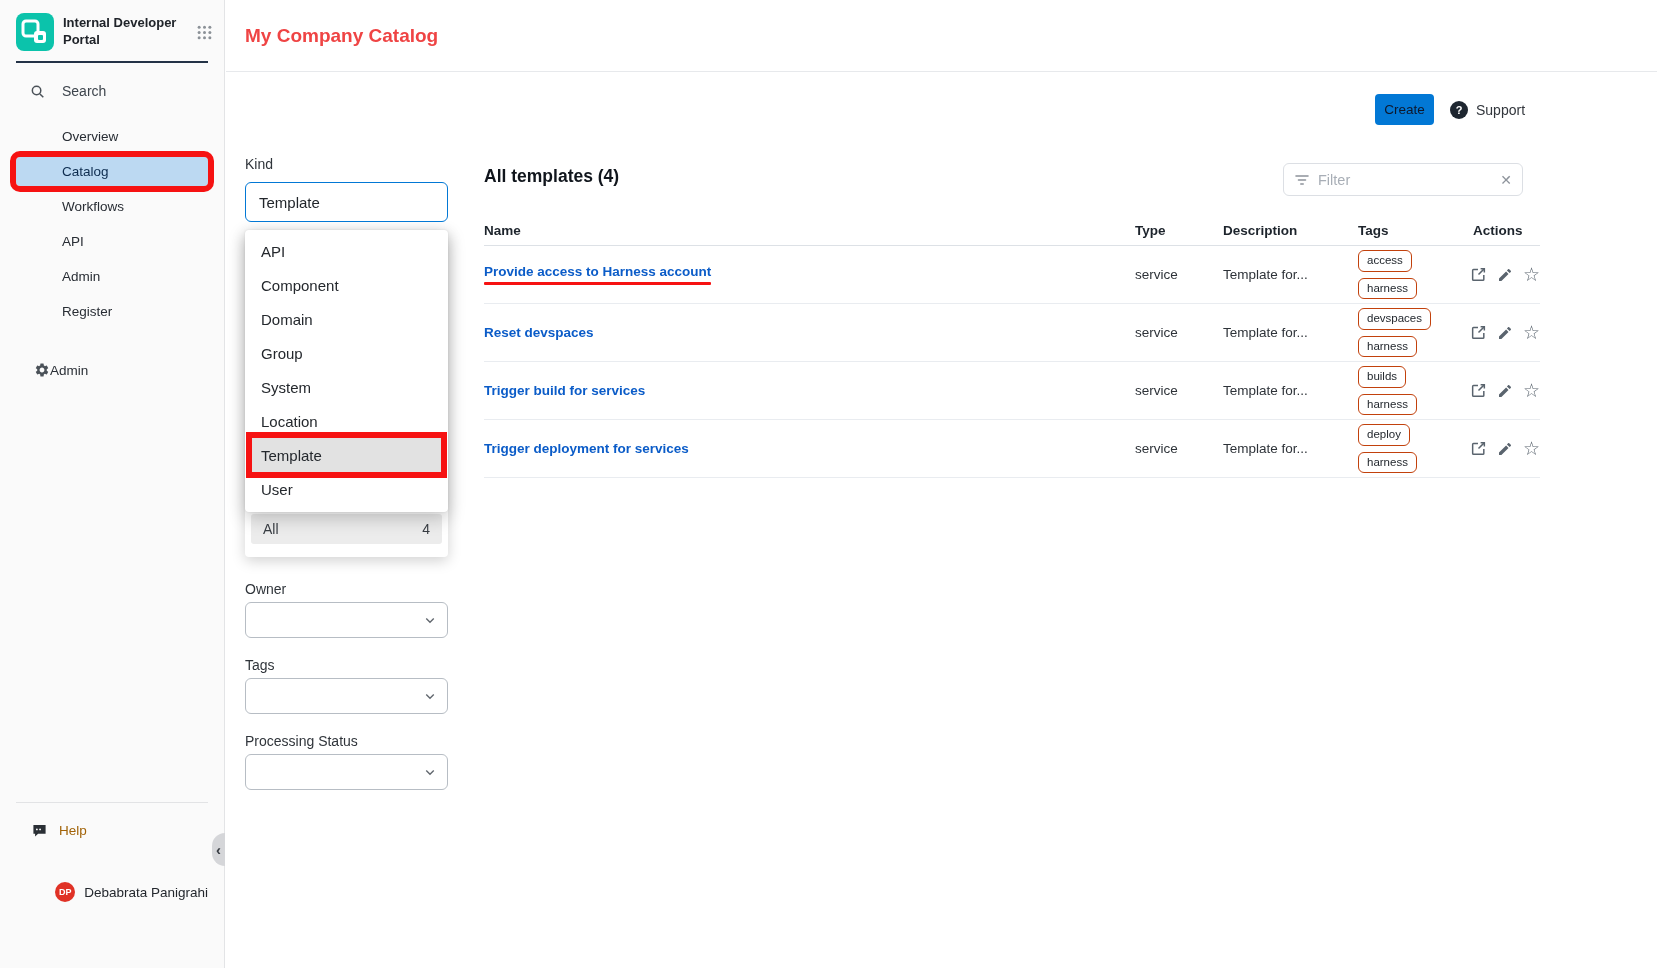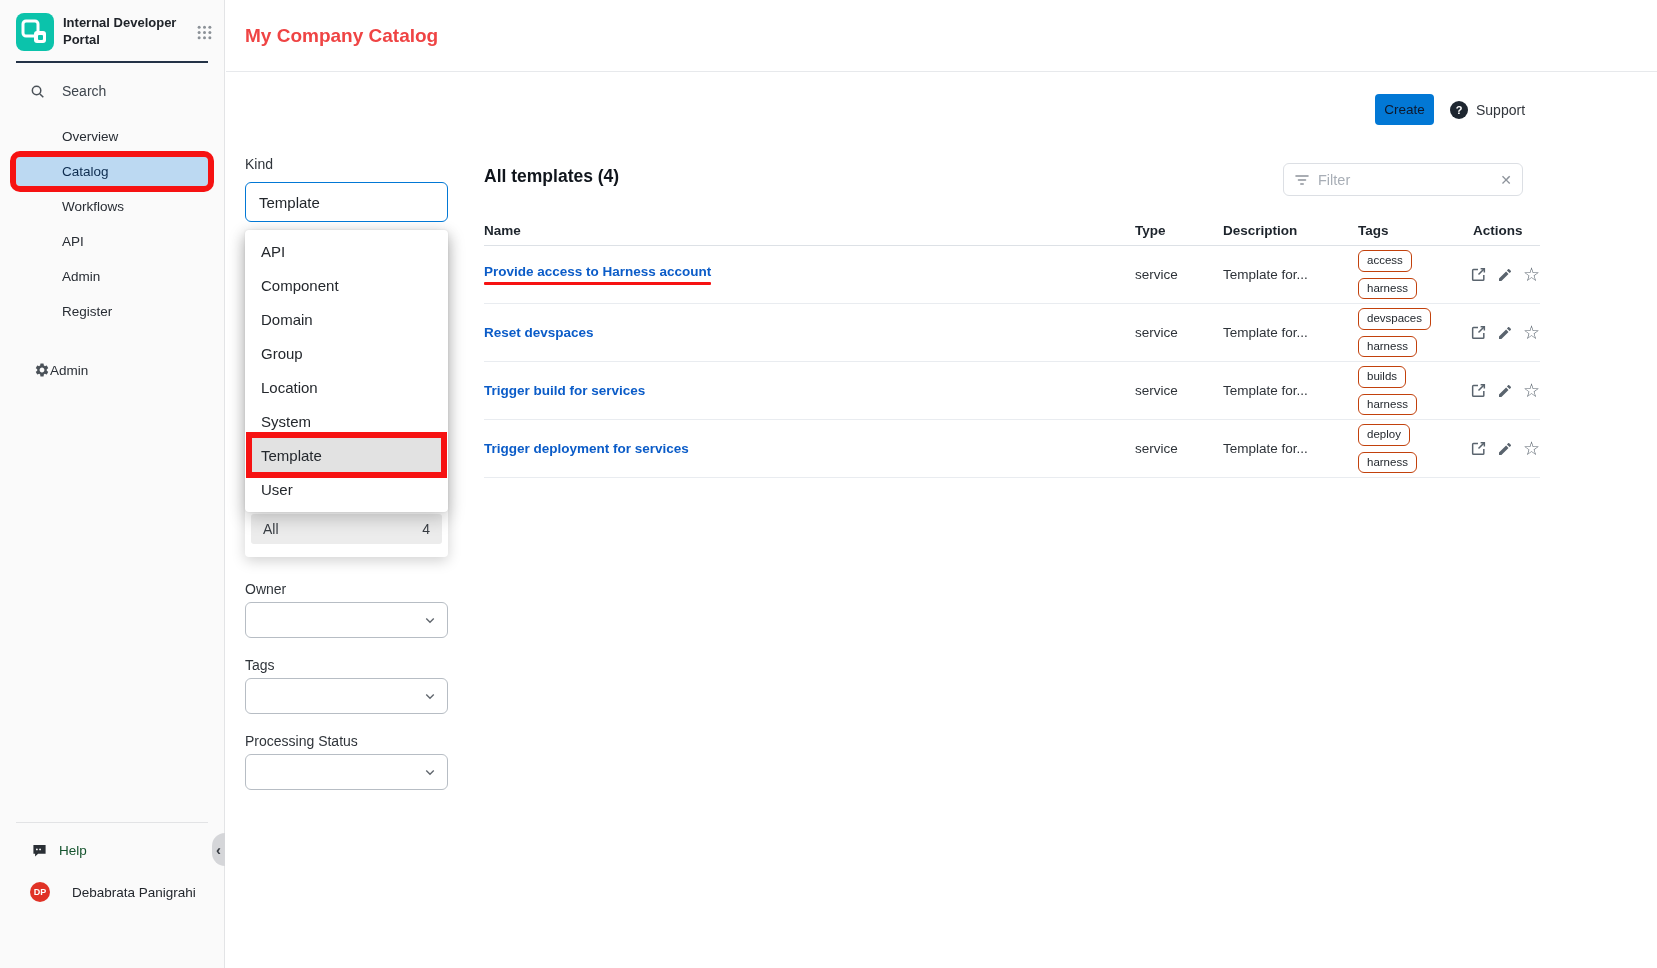--- a/index.html
+++ b/index.html
@@ -39,25 +39,25 @@
   .nav-item.active { background: #bcd9f2; color: #0d2c4f; }
   .annotated-box { outline: 6px solid var(--red); outline-offset: 0px; position: relative; z-index: 2; }
   .admin-row {
     margin-top: 26px; padding: 7px 16px 7px 34px;
     display: flex; align-items: center; gap: 0;
     font-size: 13.5px; color: #2b3037; cursor: pointer;
   }
   .sidebar-bottom { position: absolute; left: 0; right: 0; bottom: 0; padding-bottom: 62px; }
   .bottom-divider { height: 1px; background: #e2e3e5; margin: 0 16px 12px 16px; }
   .help-row {
-    padding: 8px 16px 8px 32px; margin-bottom: 12px;
+    padding: 8px 16px 8px 32px; margin-bottom: 32px;
     display: flex; align-items: center; gap: 12px;
-    font-size: 13.5px; color: #14532d; cursor: pointer;
-  }
-  .user-row { padding: 4px 16px 4px 30px; display: flex; align-items: center; gap: 22px; cursor: pointer; }
+    font-size: 13.5px; color: #a16207; cursor: pointer;
+  }
+  .user-row { padding: 4px 16px 4px 30px; display: flex; align-items: center; gap: 9px; cursor: pointer; justify-content: flex-end; }
   .avatar {
     width: 20px; height: 20px; border-radius: 50%; background: #e03226;
     color: #fff; font-size: 9px; font-weight: 700;
     display: flex; align-items: center; justify-content: center; flex: none;
   }
   .user-name { font-size: 13.5px; color: #23272d; }
   .collapse-handle {
     position: absolute; left: 212px; top: 833px; width: 13px; height: 33px;
     background: #d5d6d9; border-radius: 16px 0 0 16px; z-index: 5;
     display: flex; align-items: center; justify-content: center;
@@ -255,22 +255,22 @@
     <span>All</span>
     <span>4</span>
   </div>
 </div>
 
 <div class="kind-menu">
   <div class="menu-item">API</div>
   <div class="menu-item">Component</div>
   <div class="menu-item">Domain</div>
   <div class="menu-item">Group</div>
+  <div class="menu-item">System</div>
   <div class="menu-item">Location</div>
-  <div class="menu-item">System</div>
   <div class="menu-item highlight annotated-box">Template</div>
   <div class="menu-item">User</div>
 </div>
 
 <div class="flabel owner-label">Owner</div>
 <div class="select owner-select">
   <svg width="12" height="12" viewBox="0 0 16 16" fill="none" stroke="#60666d" stroke-width="1.8">
       <path d="m3 6 5 5 5-5"></path>
     </svg>
 </div>

